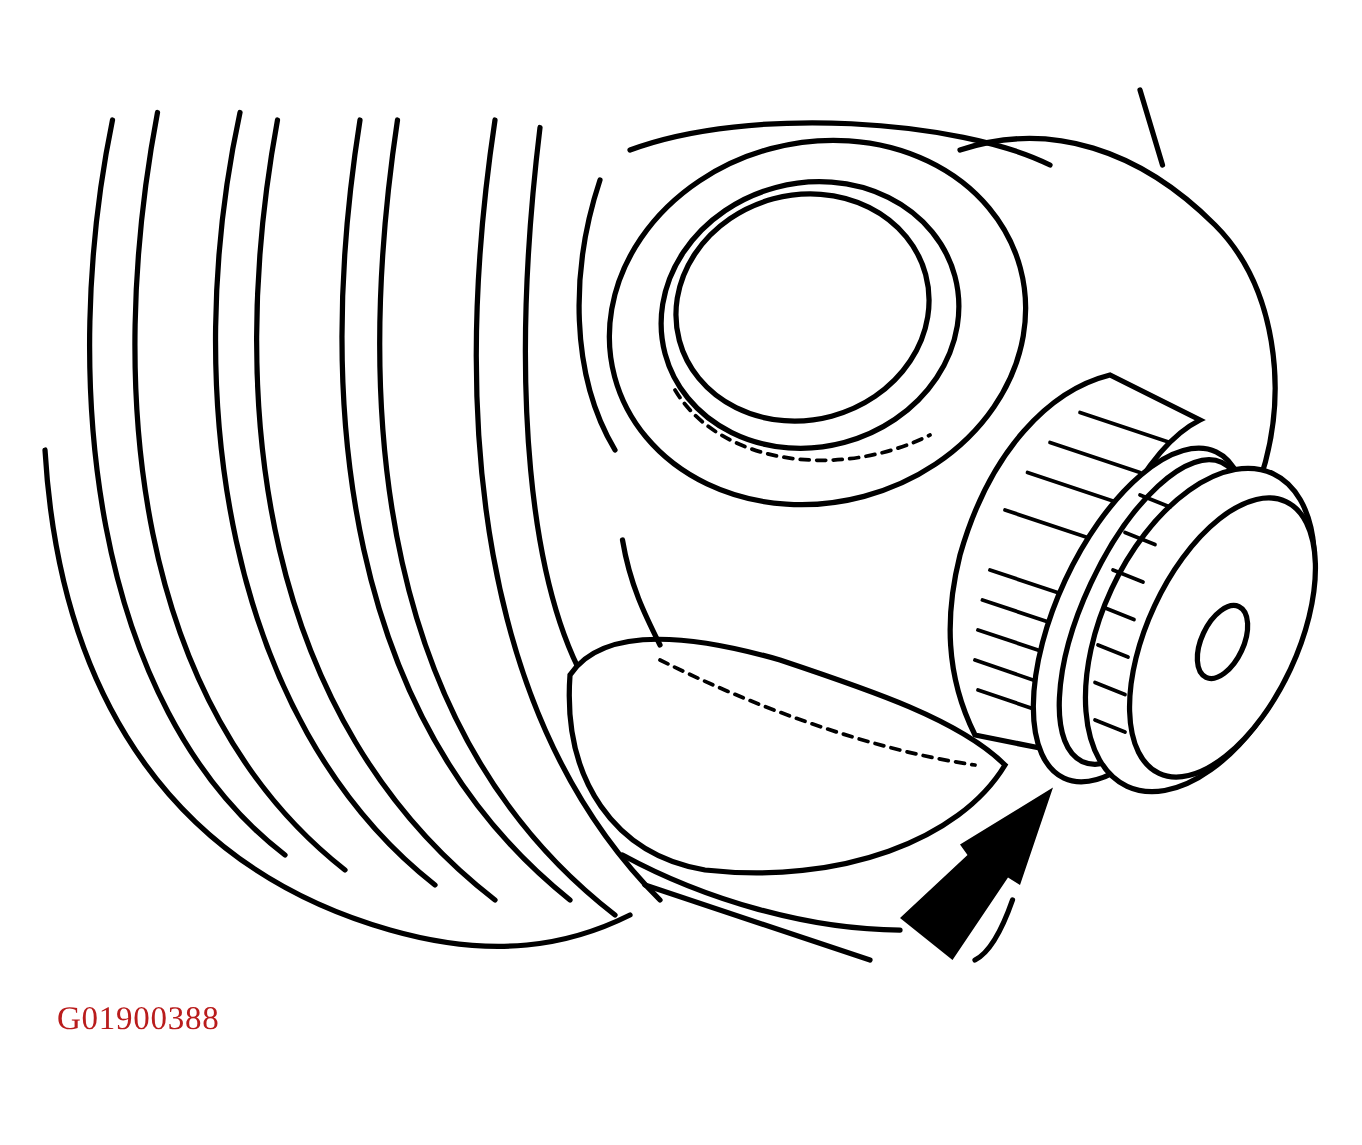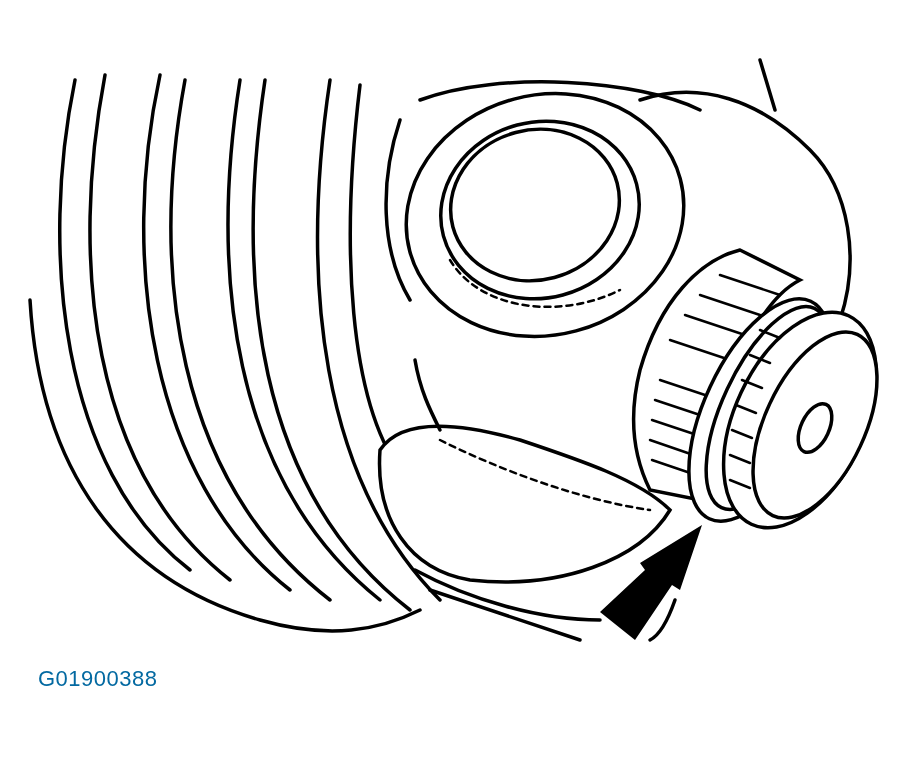--- a/index.html
+++ b/index.html
@@ -1,20 +1,20 @@
 <!DOCTYPE html>
 <html><head>
   <meta charset="utf-8">
   <style>
     html, body { margin: 0; padding: 0; background: #ffffff; }
     body { width: 908px; height: 763px; position: relative; overflow: hidden; }
     .drawing { position: absolute; left: 0; top: 0; width: 908px; height: 763px; }
     .fig-label {
       position: absolute; left: 38px; top: 666px;
-      font-family: Liberation Sans, sans-serif; font-size: 22px; color: #0369a1;
+      font-family: Liberation Serif, serif; font-size: 22px; color: #b91c1c;
       letter-spacing: 0.5px;
     }
     svg .ln { fill: none; stroke: #000; stroke-width: 3.5; stroke-linecap: round; stroke-linejoin: round; }
     svg .thin { fill: none; stroke: #000; stroke-width: 2.5; stroke-linecap: round; }
     svg .wfill { fill: #fff; stroke: #000; stroke-width: 3.5; }
     svg .blk { fill: #000; stroke: none; }
   </style>
 </head>
 <body>
 

